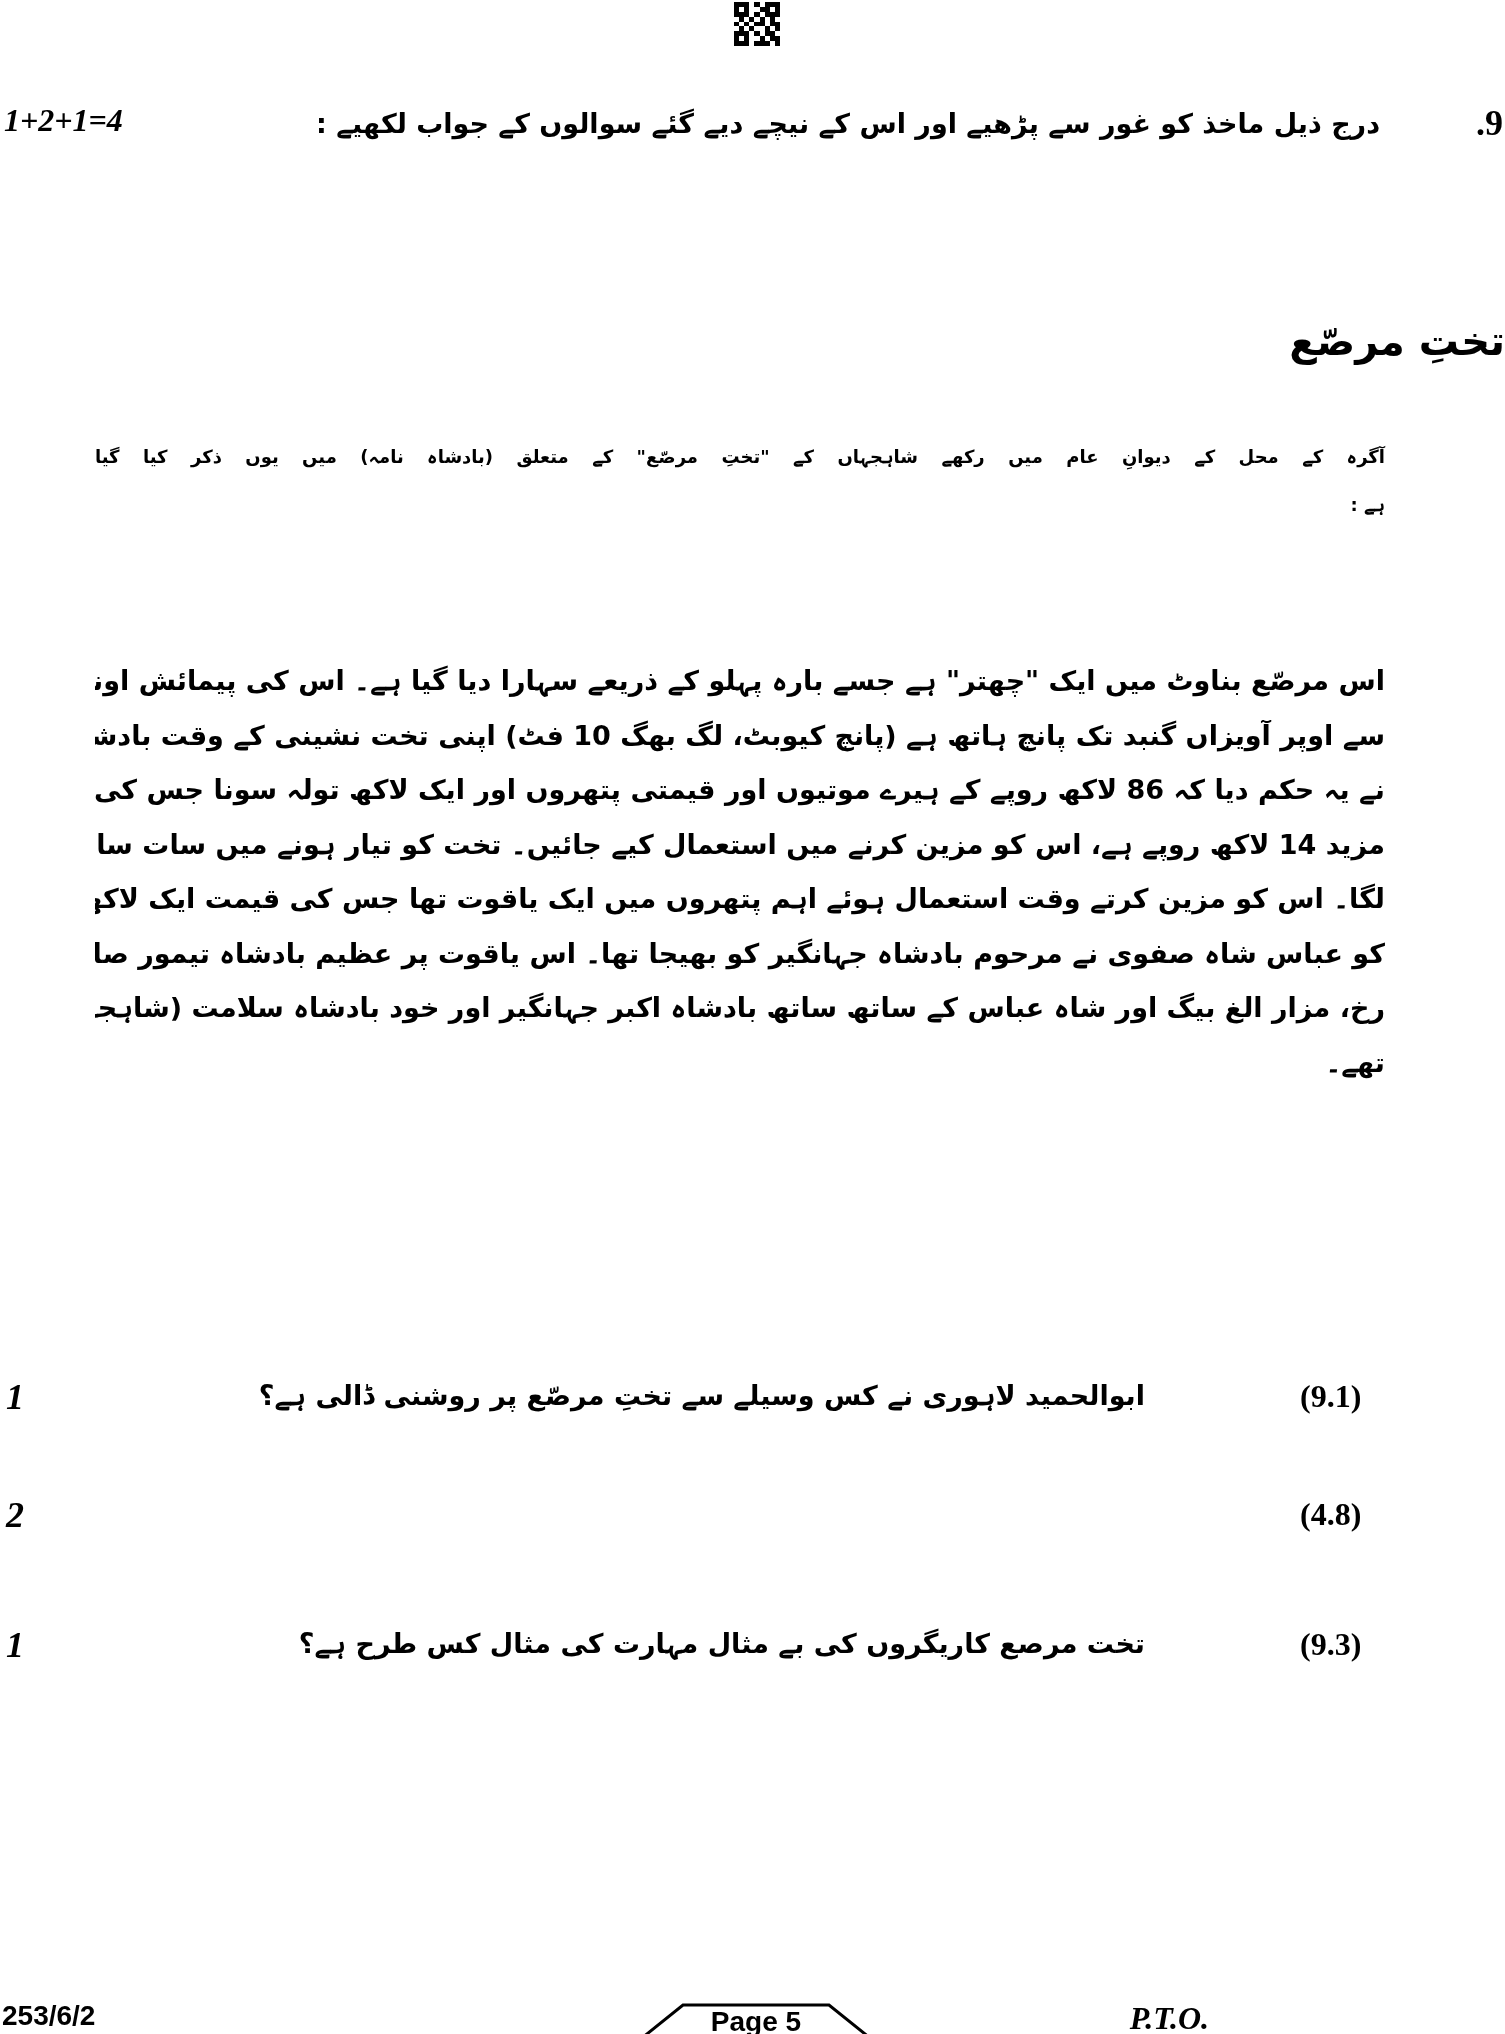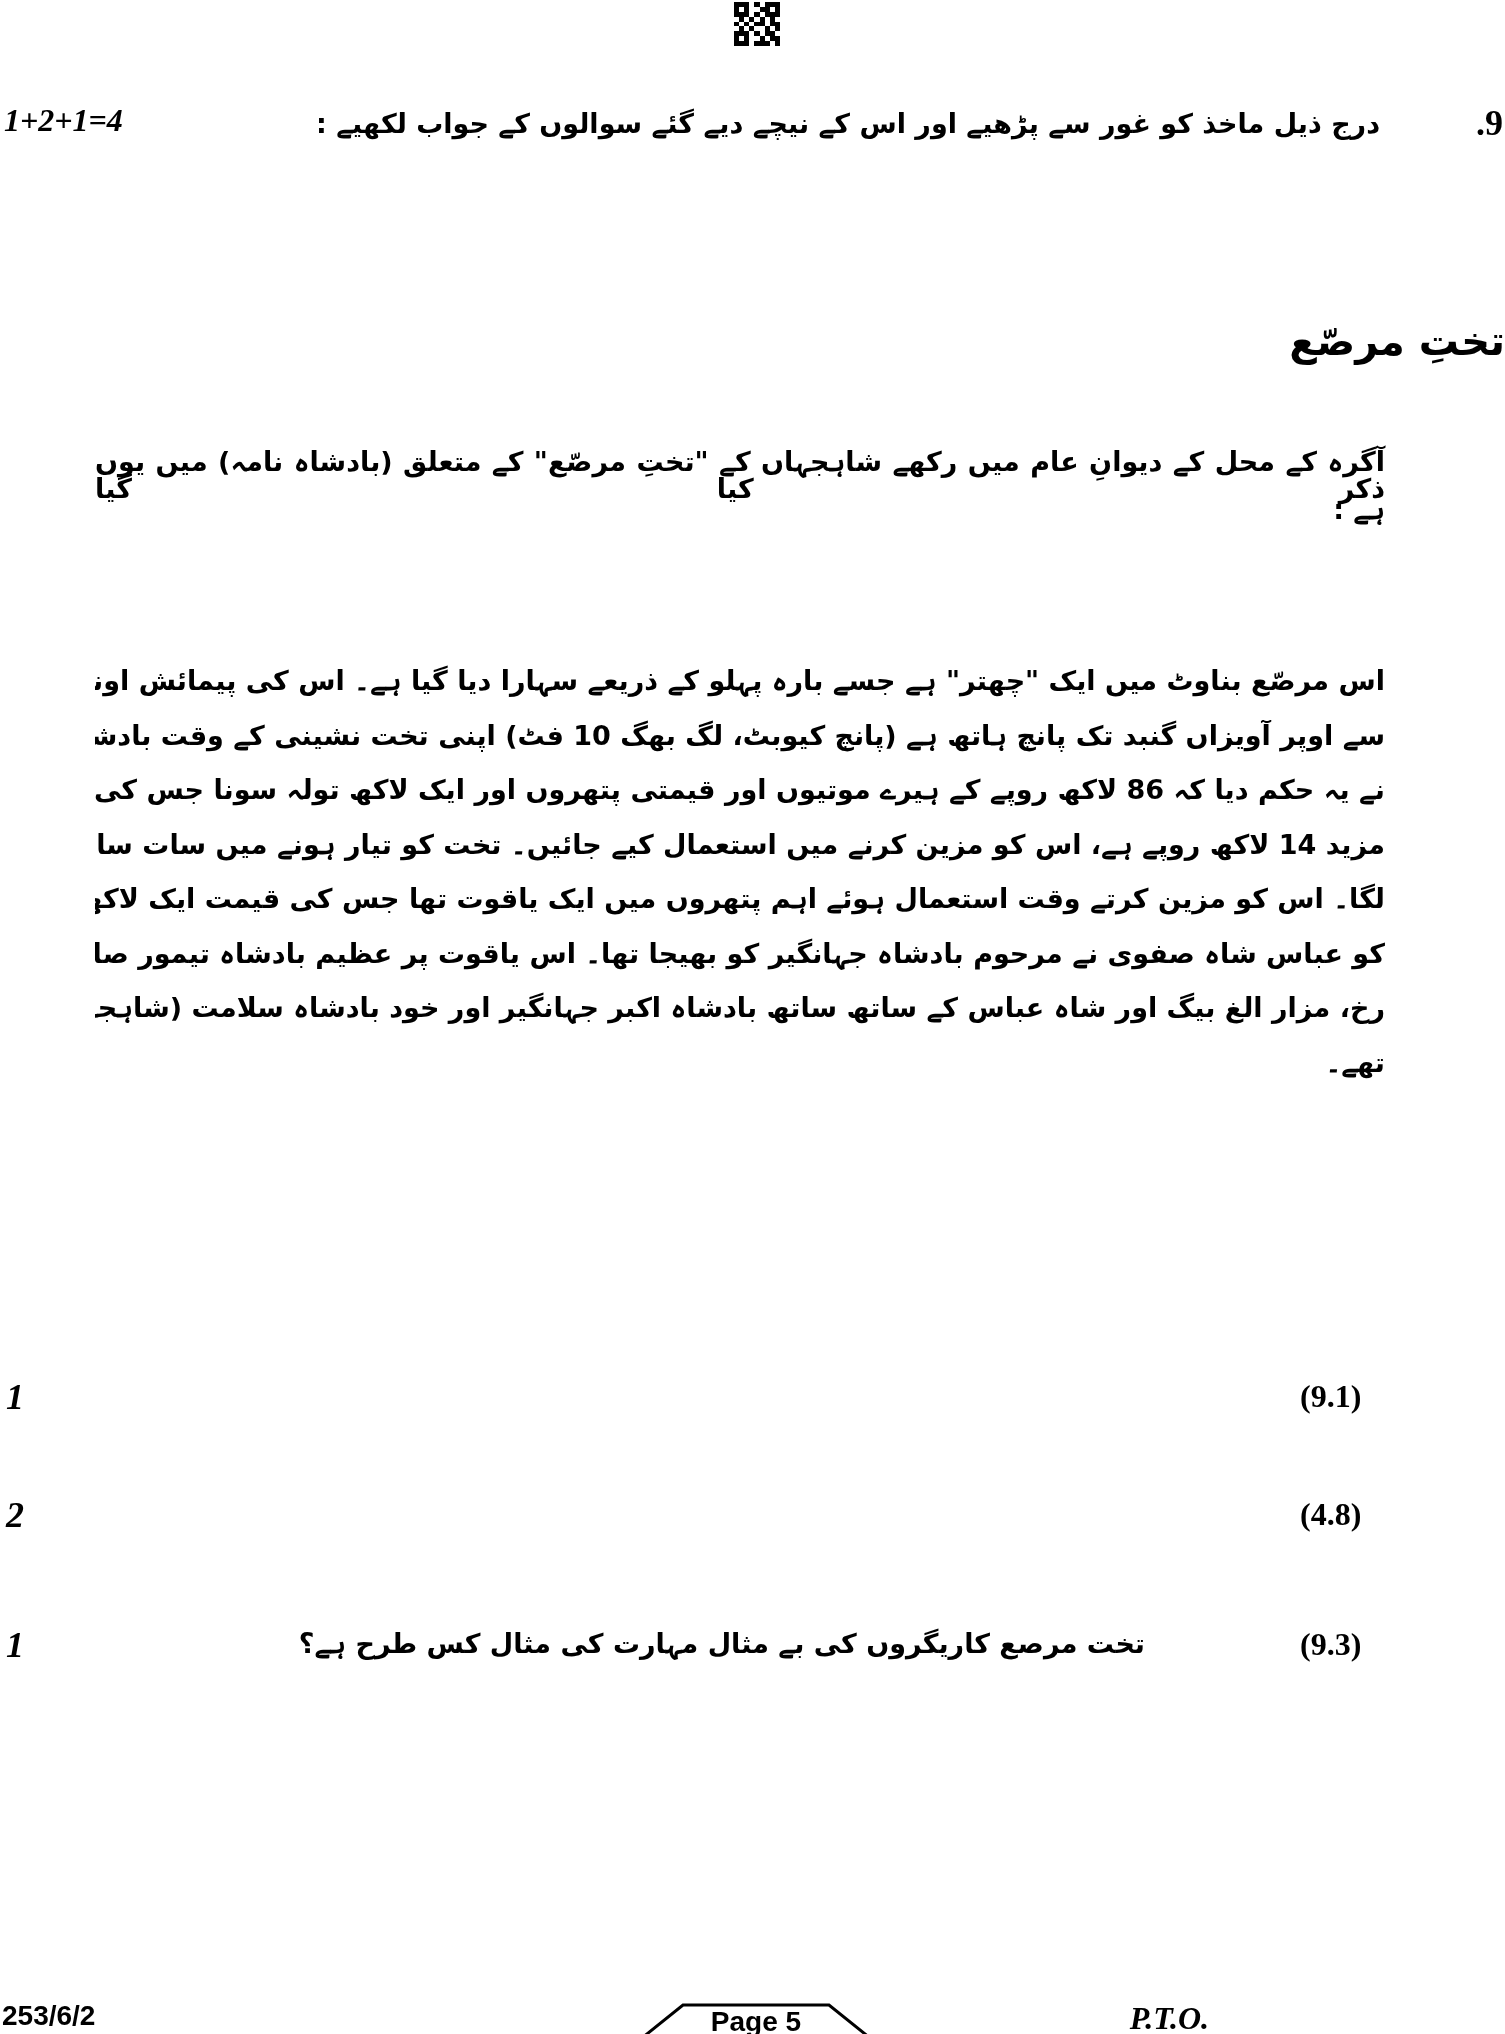--- a/index.html
+++ b/index.html
@@ -21,21 +21,21 @@
     }
     .q-num {
       position: absolute; right: 2px; top: 2px; font-family: "Liberation Serif", serif;
       font-weight: bold; font-size: 36px; direction: ltr;
     }
     .q-instr { position: absolute; right: 125px; top: 8px; font-size: 27px; }
     .title {
       position: absolute; top: 318px; left: 0; width: 1505px; text-align: right;
       font-size: 40px;
     }
-    .intro { position: absolute; top: 448px; right: 120px; width: 1290px; font-size: 27px; line-height: 1.0; }
+    .intro { position: absolute; top: 448px; right: 120px; width: 1290px; font-size: 18px; line-height: 1.0; }
     .intro .l1 { display: block; text-align: justify; text-align-last: justify; height: 48px; }
     .intro .l2 { display: block; }
     .passage { position: absolute; top: 665px; right: 120px; width: 1290px; font-size: 27px; }
     .passage .line { display: block; height: 54.5px; text-align: justify; text-align-last: justify; white-space: nowrap; overflow: hidden; }
     .passage .line.last { text-align-last: right; }
     .sub-q { position: absolute; left: 0; width: 1505px; height: 60px; }
     .sub-q .marks {
       position: absolute; left: 6px; top: 0; font-family: "Liberation Serif", serif;
       font-style: italic; font-weight: bold; font-size: 36px;
     }
@@ -168,20 +168,21 @@
   <span class="line">نے یہ حکم دیا کہ 86 لاکھ روپے کے ہیرے موتیوں اور قیمتی پتھروں اور ایک لاکھ تولہ سونا جس کی قیمت</span>
   <span class="line">مزید 14 لاکھ روپے ہے، اس کو مزین کرنے میں استعمال کیے جائیں۔ تخت کو تیار ہونے میں سات سال کا عرصہ</span>
   <span class="line">لگا۔ اس کو مزین کرتے وقت استعمال ہوئے اہم پتھروں میں ایک یاقوت تھا جس کی قیمت ایک لاکھ روپے تھی، جس</span>
   <span class="line">کو عباس شاہ صفوی نے مرحوم بادشاہ جہانگیر کو بھیجا تھا۔ اس یاقوت پر عظیم بادشاہ تیمور صاحب قراں، مزار شاہ</span>
   <span class="line">رخ، مزار الغ بیگ اور شاہ عباس کے ساتھ ساتھ بادشاہ اکبر جہانگیر اور خود بادشاہ سلامت (شاہجہاں) کے نام کندہ</span>
   <span class="line last">تھے۔</span>
 </div>
 
 <div class="sub-q" style="top:1376px;">
   <span class="marks">1</span>
+  <span class="text rtl">ابوالحمید لاہوری نے کس وسیلے سے تختِ مرصّع پر روشنی ڈالی ہے؟</span>
   <span class="num">(9.1)</span>
 </div>
 
 <div class="sub-q" style="top:1494px;">
   <span class="marks">2</span>
   <span class="num">(4.8)</span>
 </div>
 
 <div class="sub-q" style="top:1624px;">
   <span class="marks">1</span>

